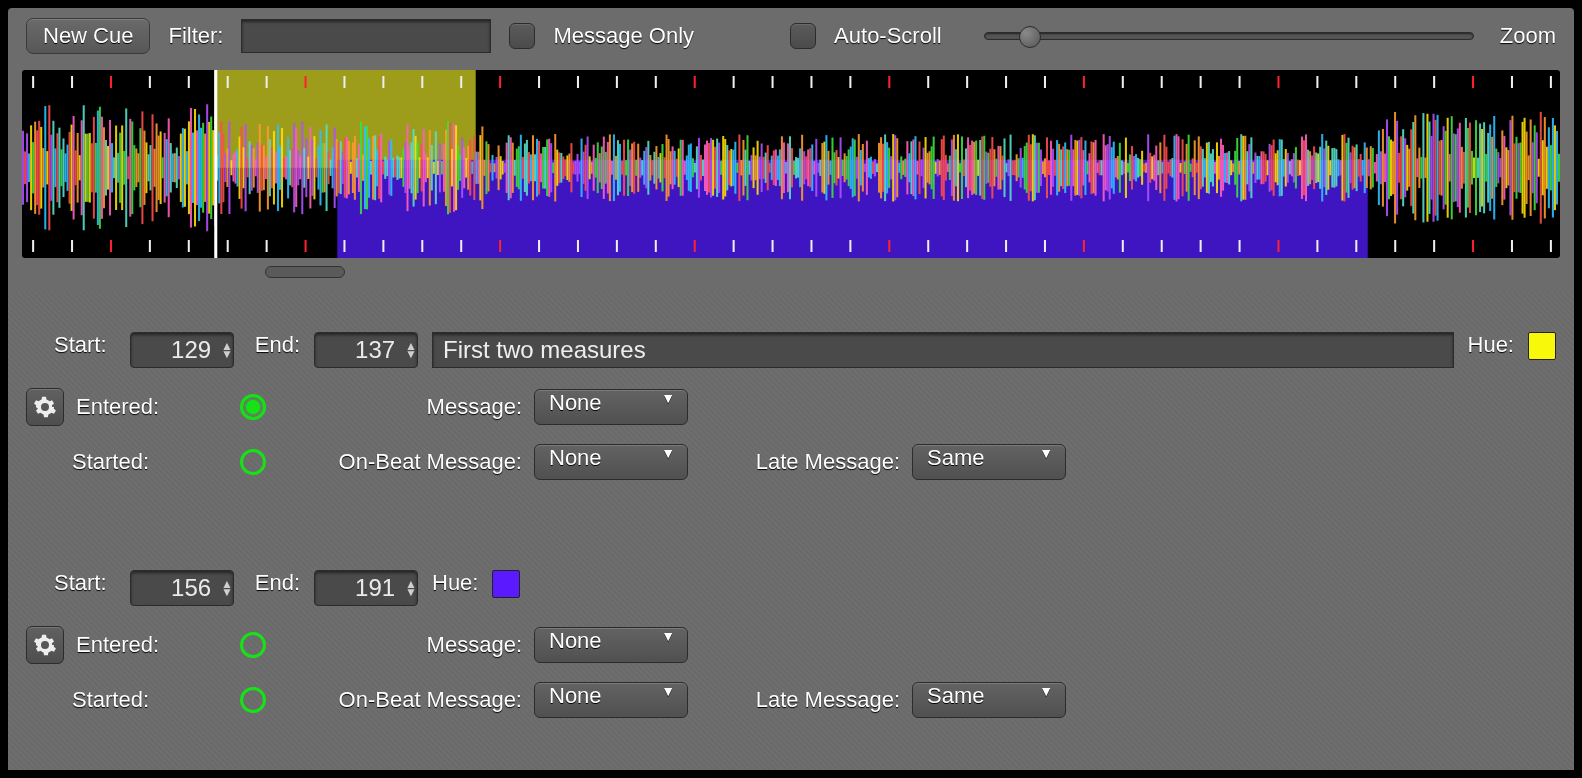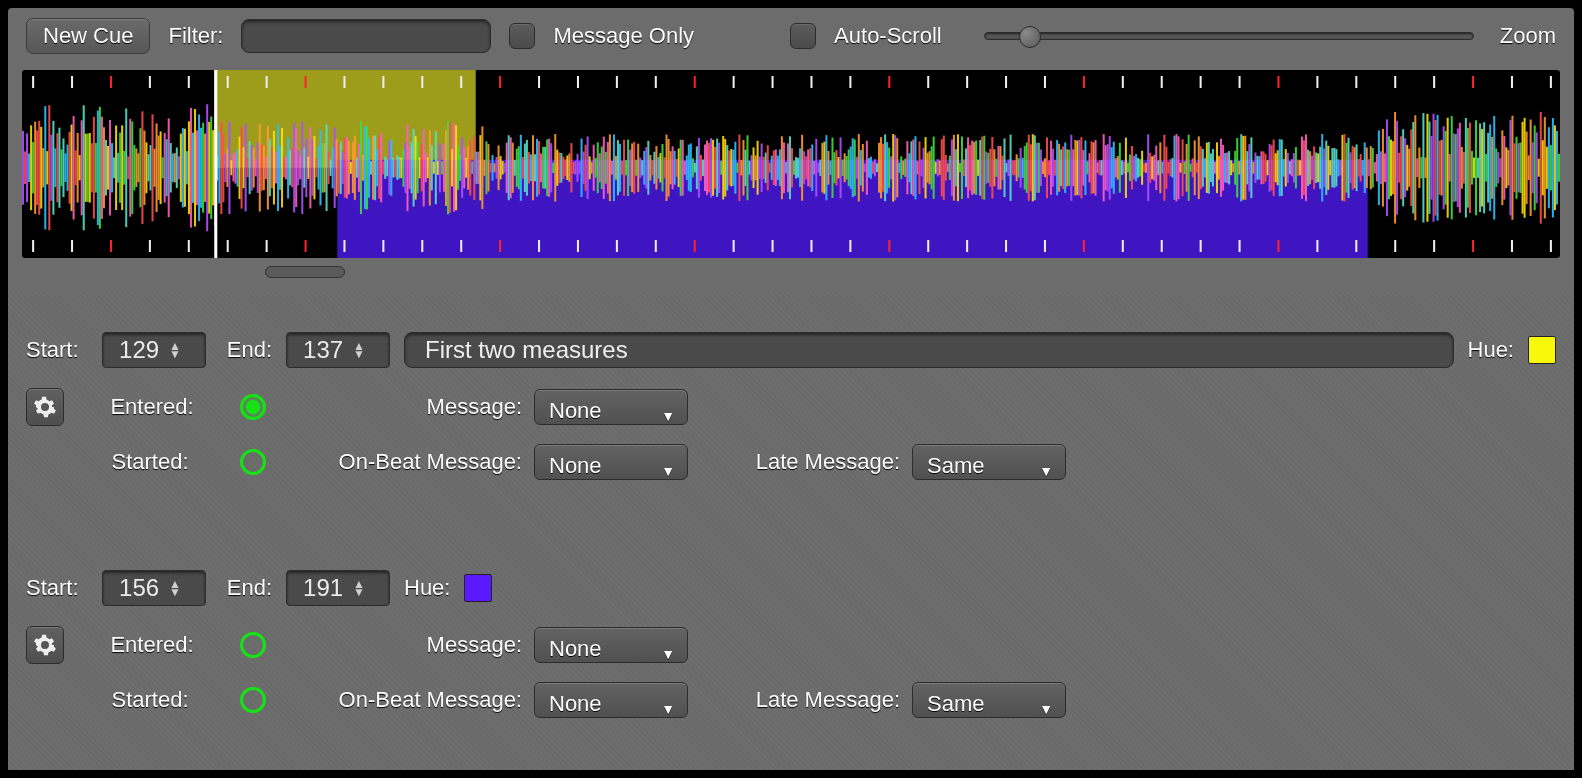--- a/index.html
+++ b/index.html
@@ -1,45 +1,45 @@
 <!DOCTYPE html>
 <html><head>
 <meta charset="utf-8">
 <style>
   * { box-sizing: border-box; margin: 0; padding: 0; font-family: "Helvetica Neue", Arial, sans-serif; }
   body { background: #000; width: 1582px; height: 778px; overflow: hidden; position: relative; }
   .window { position: absolute; inset: 8px; background: #6c6c6c; border-radius: 4px; display: flex; flex-direction: column; }
   .toolbar { height: 56px; display: flex; align-items: center; gap: 18px; padding: 0 18px; }
   .btn { background: linear-gradient(#6a6a6a,#575757); color: #fff; font-size: 22px; border: 1px solid #3a3a3a; border-radius: 7px; padding: 4px 16px; cursor: pointer; text-shadow: 0 1px 0 #000; box-shadow: inset 0 1px 0 rgba(255,255,255,.15); }
   .lbl { color: #fff; font-size: 22px; text-shadow: 0 1px 1px #000; white-space: nowrap; }
-  .txt { background: #4a4a4a; border: 1px solid #2c2c2c; border-radius: 8px; height: 34px; color: #eee; font-size: 22px; padding: 0 20px; box-shadow: inset 0 2px 3px rgba(0,0,0,.5); }
+  .txt { background: #4a4a4a; border: 1px solid #2c2c2c; border-radius: 0; height: 34px; color: #eee; font-size: 22px; padding: 0 10px; box-shadow: inset 0 2px 3px rgba(0,0,0,.5); }
   .chk { width: 26px; height: 26px; border-radius: 6px; background: linear-gradient(#5b5b5b,#4b4b4b); border: 1px solid #2c2c2c; box-shadow: inset 0 1px 0 rgba(255,255,255,.1); cursor: pointer; }
   .slider-wrap { flex: 1; display: flex; align-items: center; margin: 0 8px 0 24px; }
   .slider-track { flex: 1; height: 8px; background: #555; border: 1px solid #2c2c2c; border-radius: 4px; position: relative; box-shadow: inset 0 1px 2px rgba(0,0,0,.6); }
   .slider-thumb { position: absolute; top: -7px; width: 22px; height: 22px; border-radius: 50%; background: radial-gradient(circle at 30% 30%, #8a8a8a, #555); border: 1px solid #2c2c2c; cursor: pointer; }
   .waveform-area { background: #000; margin: 6px 14px 0 14px; border-radius: 3px; position: relative; overflow: hidden; height: 188px; }
   .wf-svg { width: 100%; height: 100%; display: block; }
   .hscroll-gutter { height: 24px; margin: 2px 14px 8px 14px; position: relative; }
   .hscroll-thumb { position: absolute; top: 6px; height: 12px; border-radius: 6px; background: #5a5a5a; border: 1px solid #333; }
   .detail { background-image: repeating-linear-gradient(45deg,#6e6e6e 0,#6e6e6e 2px,#6a6a6a 2px,#6a6a6a 4px); flex: 1; padding: 40px 18px 10px 18px; overflow: hidden; }
   .cue-block { margin-bottom: 90px; }
-  .row { display: flex; align-items: center; gap: 10px; margin-bottom: 20px; }
+  .row { display: flex; gap: 10px; margin-bottom: 20px; margin-left: 28px; }
   .row1 { gap: 14px; }
-  .spin { display: flex; align-items: center; gap: 4px; background: #4a4a4a; border: 1px solid #2c2c2c; border-radius: 4px; height: 36px; color: #eaeaea; font-size: 24px; padding: 0 24px 0 14px; box-shadow: inset 0 2px 3px rgba(0,0,0,.5); width: 104px; justify-content: flex-end; }
+  .spin { display: flex; align-items: center; gap: 4px; background: #4a4a4a; border: 1px solid #2c2c2c; border-radius: 4px; height: 36px; color: #eaeaea; font-size: 24px; padding: 0 0 0 14px; box-shadow: inset 0 2px 3px rgba(0,0,0,.5); width: 104px; justify-content: flex-end; }
   .spin .arrows { display: flex; flex-direction: column; line-height: 8px; font-size: 12px; color: #cfcfcf; margin-left: 6px; cursor: pointer; }
   .name-field { flex: 1; height: 36px; font-size: 24px; }
   .hue-swatch { width: 28px; height: 28px; border-radius: 2px; border: 1px solid #222; cursor: pointer; }
   .gear { width: 38px; height: 38px; border-radius: 6px; background: linear-gradient(#606060,#4e4e4e); border: 1px solid #2c2c2c; display: flex; align-items: center; justify-content: center; cursor: pointer; box-shadow: inset 0 1px 0 rgba(255,255,255,.15); }
   .gear svg { width: 24px; height: 24px; }
   .radio { width: 26px; height: 26px; border: 3px solid #16e216; border-radius: 50%; display: inline-flex; align-items: center; justify-content: center; cursor: pointer; }
   .radio.filled::after { content: ""; width: 14px; height: 14px; background: #16e216; border-radius: 50%; box-shadow: 0 0 6px #16e216; }
-  .dropdown { background: linear-gradient(#636363,#505050); border: 1px solid #2c2c2c; border-radius: 6px; height: 36px; color: #fff; font-size: 22px; display: flex; align-items: flex-end; justify-content: space-between; padding: 0 12px 0 14px; min-width: 154px; cursor: pointer; text-shadow: 0 1px 0 #000; box-shadow: inset 0 1px 0 rgba(255,255,255,.15); }
+  .dropdown { background: linear-gradient(#636363,#505050); border: 1px solid #2c2c2c; border-radius: 6px; height: 36px; color: #fff; font-size: 22px; display: flex; align-items: flex-start; justify-content: space-between; padding: 0 12px 0 14px; min-width: 154px; cursor: pointer; text-shadow: 0 1px 0 #000; box-shadow: inset 0 1px 0 rgba(255,255,255,.15); }
   .dropdown .caret { font-size: 14px; margin-left: 12px; }
   .subrow { display: flex; align-items: center; gap: 12px; margin-left: 0; margin-bottom: 18px; }
-  .col-entered-lbl { width: 196px; text-align: center; }
+  .col-entered-lbl { width: 196px; text-align: left; }
   .col-msg-lbl { width: 244px; text-align: right; }
   .spacer34 { width: 34px; }
 </style>
 </head>
 <body>
 
 <div class="window">
 
   <div class="toolbar">
     <button class="btn">New Cue</button>

